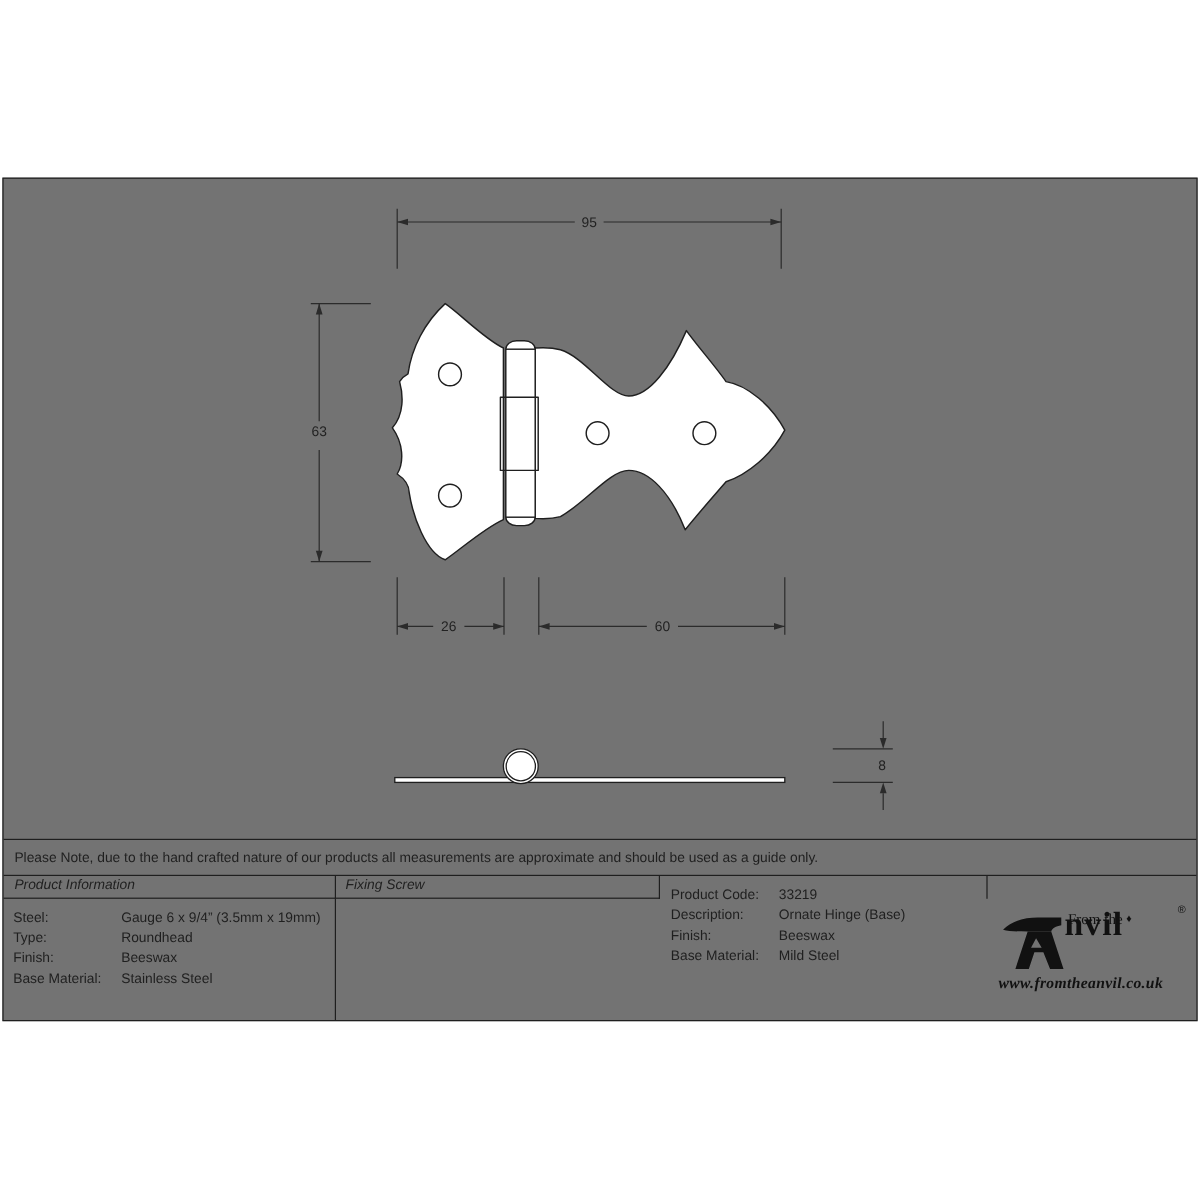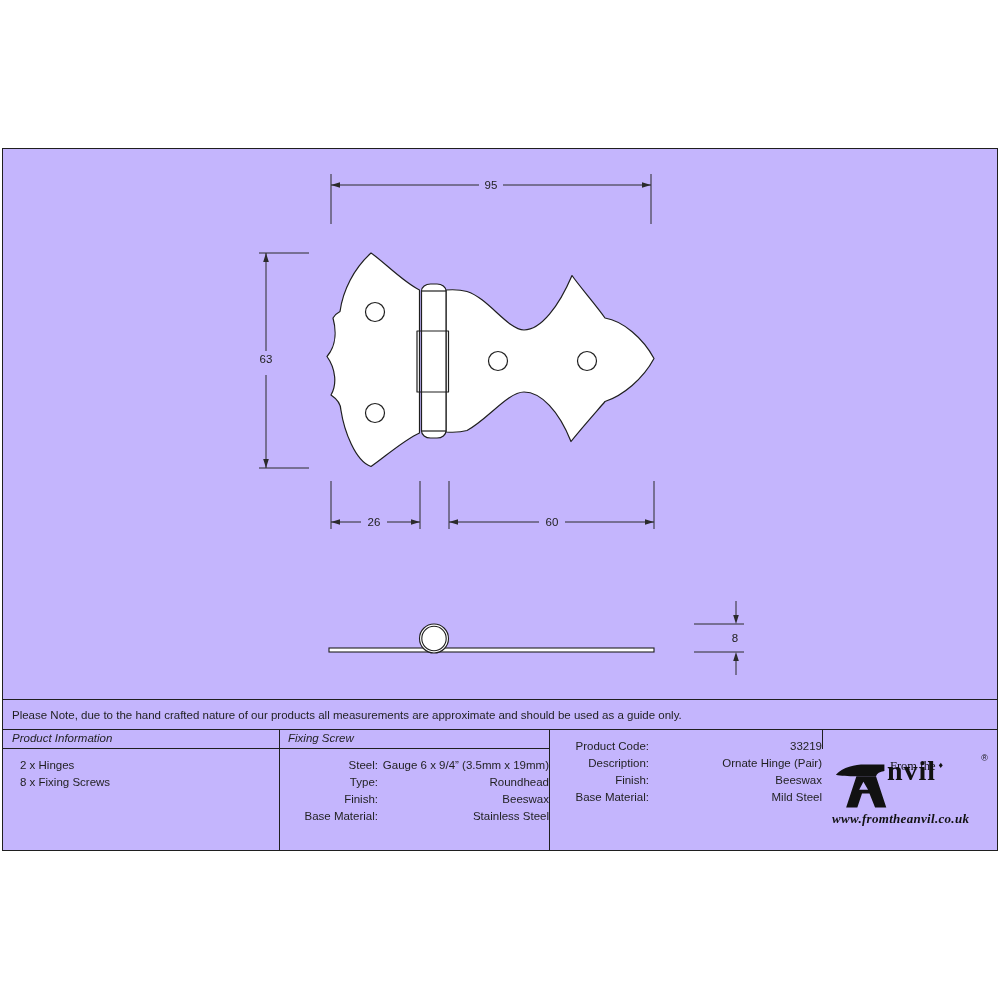--- a/index.html
+++ b/index.html
@@ -2,41 +2,41 @@
 <html><head>
 <meta charset="utf-8">
 <style>
   html,body{margin:0;padding:0;}
   body{
     width:1000px;height:1000px;position:relative;background:#ffffff;
     font-family:"Liberation Sans",sans-serif;color:#1f1f1f;overflow:hidden;
   }
   .frame{
     position:absolute;left:2px;top:148px;width:996px;height:703px;
-    box-sizing:border-box;border:1.5px solid #1f1f1f;background:#c4b5fd;
+    box-sizing:border-box;border:1.5px solid #1f1f1f;background:#737373;
   }
   .drawing-area{position:absolute;left:0;top:0;width:100%;height:550px;}
   .drawing-area svg{display:block;}
   .note-row{
     position:absolute;left:0;right:0;top:550px;height:30px;box-sizing:border-box;
     border-top:1.5px solid #1f1f1f;display:flex;align-items:center;
     padding-left:9px;font-size:11.5px;
   }
   .info-table{
     position:absolute;left:0;right:0;top:580px;bottom:0;box-sizing:border-box;
     border-top:1.5px solid #1f1f1f;
     display:grid;grid-template-columns:277px 270px 273px 1fr;grid-template-rows:19px 1fr;
   }
   .cell{box-sizing:border-box;font-size:11.5px;}
   .th{border-right:1.5px solid #1f1f1f;border-bottom:1.5px solid #1f1f1f;padding-top:2px;font-style:italic;}
   .td{border-right:1.5px solid #1f1f1f;padding-top:8px;}
   .pad1{padding-left:9px;}
   .pad2{padding-left:17px;}
   .pad3{padding-left:8px;}
-  .kv{display:grid;grid-template-columns:90px 1fr;line-height:17px;text-align:right;}
+  .kv{display:grid;grid-template-columns:90px 1fr;line-height:17px;}
   .list{line-height:17px;}
   .logo-cell{
     grid-column:4;grid-row:1 / span 2;display:flex;align-items:center;justify-content:center;
   }
   .logo{position:relative;width:156px;height:78px;}
   .logo .anvil-svg{position:absolute;left:2px;top:10px;}
   .logo .from-the{
     position:absolute;left:58px;top:8px;font-family:"Liberation Serif",serif;
     font-size:12.5px;color:#111;white-space:nowrap;
   }
@@ -166,36 +166,32 @@
       </div>
     </div>
 
     <div class="cell td pad1">
       <div class="kv">
         <span>Product Code:</span>
         <span>33219</span>
       </div>
       <div class="kv">
         <span>Description:</span>
-        <span>Ornate Hinge (Pair)</span>
+        <span>Ornate Hinge (Base)</span>
       </div>
       <div class="kv">
         <span>Finish:</span>
         <span>Beeswax</span>
       </div>
       <div class="kv">
         <span>Base Material:</span>
         <span>Mild Steel</span>
       </div>
     </div>
 
-    <div class="cell td pad2">
-      <div class="list">2 x Hinges</div>
-      <div class="list">8 x Fixing Screws</div>
-    </div>
 
     <div class="cell td pad3">
       <div class="kv">
         <span>Steel:</span>
         <span>Gauge 6 x 9/4” (3.5mm x 19mm)</span>
       </div>
       <div class="kv">
         <span>Type:</span>
         <span>Roundhead</span>
       </div>

